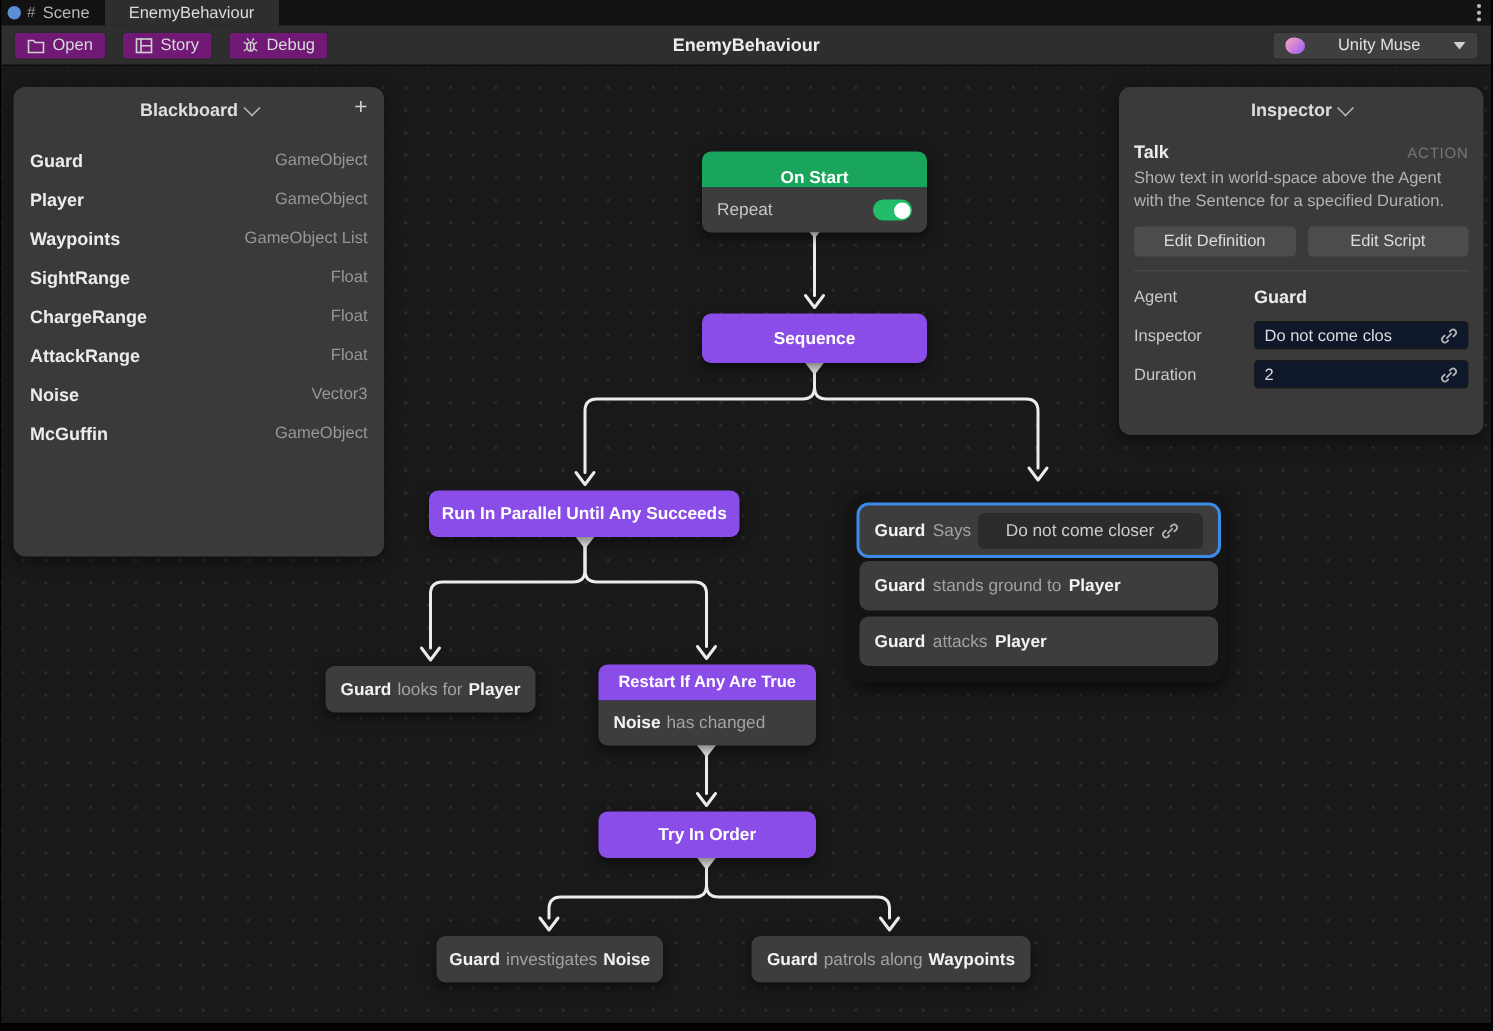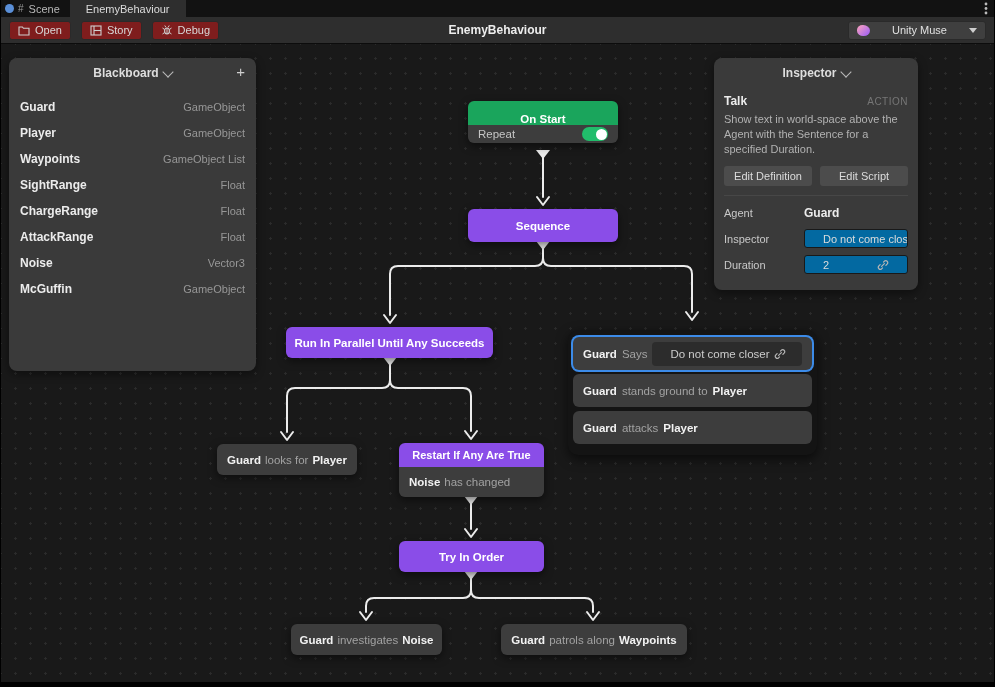--- a/index.html
+++ b/index.html
@@ -12,21 +12,21 @@
     display:flex; align-items:stretch; }
   .tab { display:flex; align-items:center; gap:4px; padding:0 10px; font-size:11px; color:#b8b8b8; }
   .tab.active { background:#2e2e2e; color:#dcdcdc; padding:0 16px; }
   .scene-dot { width:9px; height:9px; border-radius:50%; background:#5a8fd8; margin-left:-6px; }
   .hash-glyph { font-size:10px; color:#9a9a9a; margin-right:1px; }
   .kebab { margin-left:auto; display:flex; align-items:center; padding:0 6px; }
 
   
   .toolbar { position:absolute; top:17px; left:0; right:0; height:27px; background:#2e2e2e;
     border-bottom:1px solid #0c0c0c; display:flex; align-items:center; padding:0 8px; gap:10px; }
-  .tbtn { display:flex; align-items:center; gap:5px; background:#7f1d1d; border:1px solid #2a2a2a;
+  .tbtn { display:flex; align-items:center; gap:5px; background:#701a75; border:1px solid #2a2a2a;
     border-radius:3px; height:19px; padding:0 8px; font-size:11px; color:#d8d8d8; }
   .tb-title { position:absolute; left:50%; transform:translateX(-50%); font-size:12px;
     font-weight:bold; color:#ededed; }
   .muse-btn { margin-left:auto; display:flex; align-items:center; gap:22px; background:#3f3f3f;
     border:1px solid #2a2a2a; border-radius:3px; height:19px; padding:0 8px; font-size:11px; color:#e0e0e0; }
   .muse-blob { width:13px; height:11px; border-radius:45% 55% 50% 50%;
     background:linear-gradient(135deg,#f59ec2 10%,#a866f0 85%); }
   .dd-arrow { width:0; height:0; border-left:4px solid transparent; border-right:4px solid transparent;
     border-top:5px solid #cfcfcf; }
 
@@ -44,35 +44,35 @@
   .chev { width:8px; height:8px; margin-top:-3px; border-right:1.5px solid #bbb;
     border-bottom:1.5px solid #bbb; transform:rotate(45deg); }
   .plus { position:absolute; right:11px; top:5px; font-size:15px; font-weight:normal; color:#cfcfcf; }
 
   .blackboard { left:8px; top:58px; width:247px; height:313px; }
   .bb-list { padding:6px 11px; }
   .bb-row { height:26px; display:flex; align-items:center; justify-content:space-between; }
   .bb-name { font-size:12px; font-weight:bold; color:#ececec; }
   .bb-type { font-size:11px; color:#979797; }
 
-  .inspector { left:713px; top:58px; width:204px; height:232px; }
+  .inspector { left:745px; top:58px; width:243px; height:232px; }
   .insp-body { padding:2px 10px 0; }
   .insp-titlerow { display:flex; align-items:baseline; justify-content:space-between; margin-top:4px; }
   .insp-node { font-size:12px; font-weight:bold; color:#ececec; }
   .insp-kind { font-size:10px; color:#767676; letter-spacing:.5px; }
   .insp-desc { margin-top:4px; font-size:11px; line-height:1.35; color:#b2b2b2; }
   .insp-btns { display:flex; gap:8px; margin-top:9px; }
   .insp-btn { flex:1; height:20px; display:flex; align-items:center; justify-content:center;
     background:#4c4c4c; border-radius:3px; font-size:11px; color:#dcdcdc; }
   .insp-fields { margin-top:9px; border-top:1px solid #474747; padding-top:4px; }
   .fld { display:flex; align-items:center; height:26px; }
   .fld-label { width:80px; font-size:11px; color:#c8c8c8; }
   .fld-static { font-size:12px; font-weight:bold; color:#ececec; }
-  .fld-input { flex:1; display:flex; align-items:center; background:#0369a1;
-    border:1px solid #191919; border-radius:3px; height:19px; padding:0 18px;
+  .fld-input { flex:1; display:flex; align-items:center; background:#0f172a;
+    border:1px solid #191919; border-radius:3px; height:19px; padding:0 6px;
     font-size:11px; color:#dcdcdc; white-space:nowrap; overflow:hidden; }
   .fld-input .link-ic { margin-left:auto; flex:0 0 auto; }
 
   
   .node { position:absolute; border-radius:6px; box-shadow:0 3px 8px rgba(0,0,0,.5);
     font-size:11.5px; }
   .purple-solo { background:#8a4de8; color:#fff; font-weight:bold; display:flex;
     align-items:center; justify-content:center; }
   .hd { border-radius:6px 6px 0 0; color:#fff; font-weight:bold; display:flex;
     align-items:center; justify-content:center; }
@@ -186,21 +186,21 @@
       <polygon points="382,357 396,357 389,366"></polygon>
       <polygon points="463,496 477,496 470,505"></polygon>
       <polygon points="463,571 477,571 470,580"></polygon>
     </g>
   </svg>
 
   <div class="node" style="left:467px; top:101px; width:150px;">
     <div class="hd green" style="height:24px;align-items:flex-end;">
       <span>On Start</span>
     </div>
-    <div class="bd" style="height:18px; justify-content:space-between;">
+    <div class="bd" style="height:30px; justify-content:space-between;">
       <span class="grey-t" style="color:#c6c6c6;">Repeat</span>
       <span class="toggle">
           <span class="knob"></span>
         </span>
     </div>
   </div>
 
   <div class="node purple-solo" style="left:467px; top:209px; width:150px; height:33px;">
     <span>Sequence</span>
   </div>

